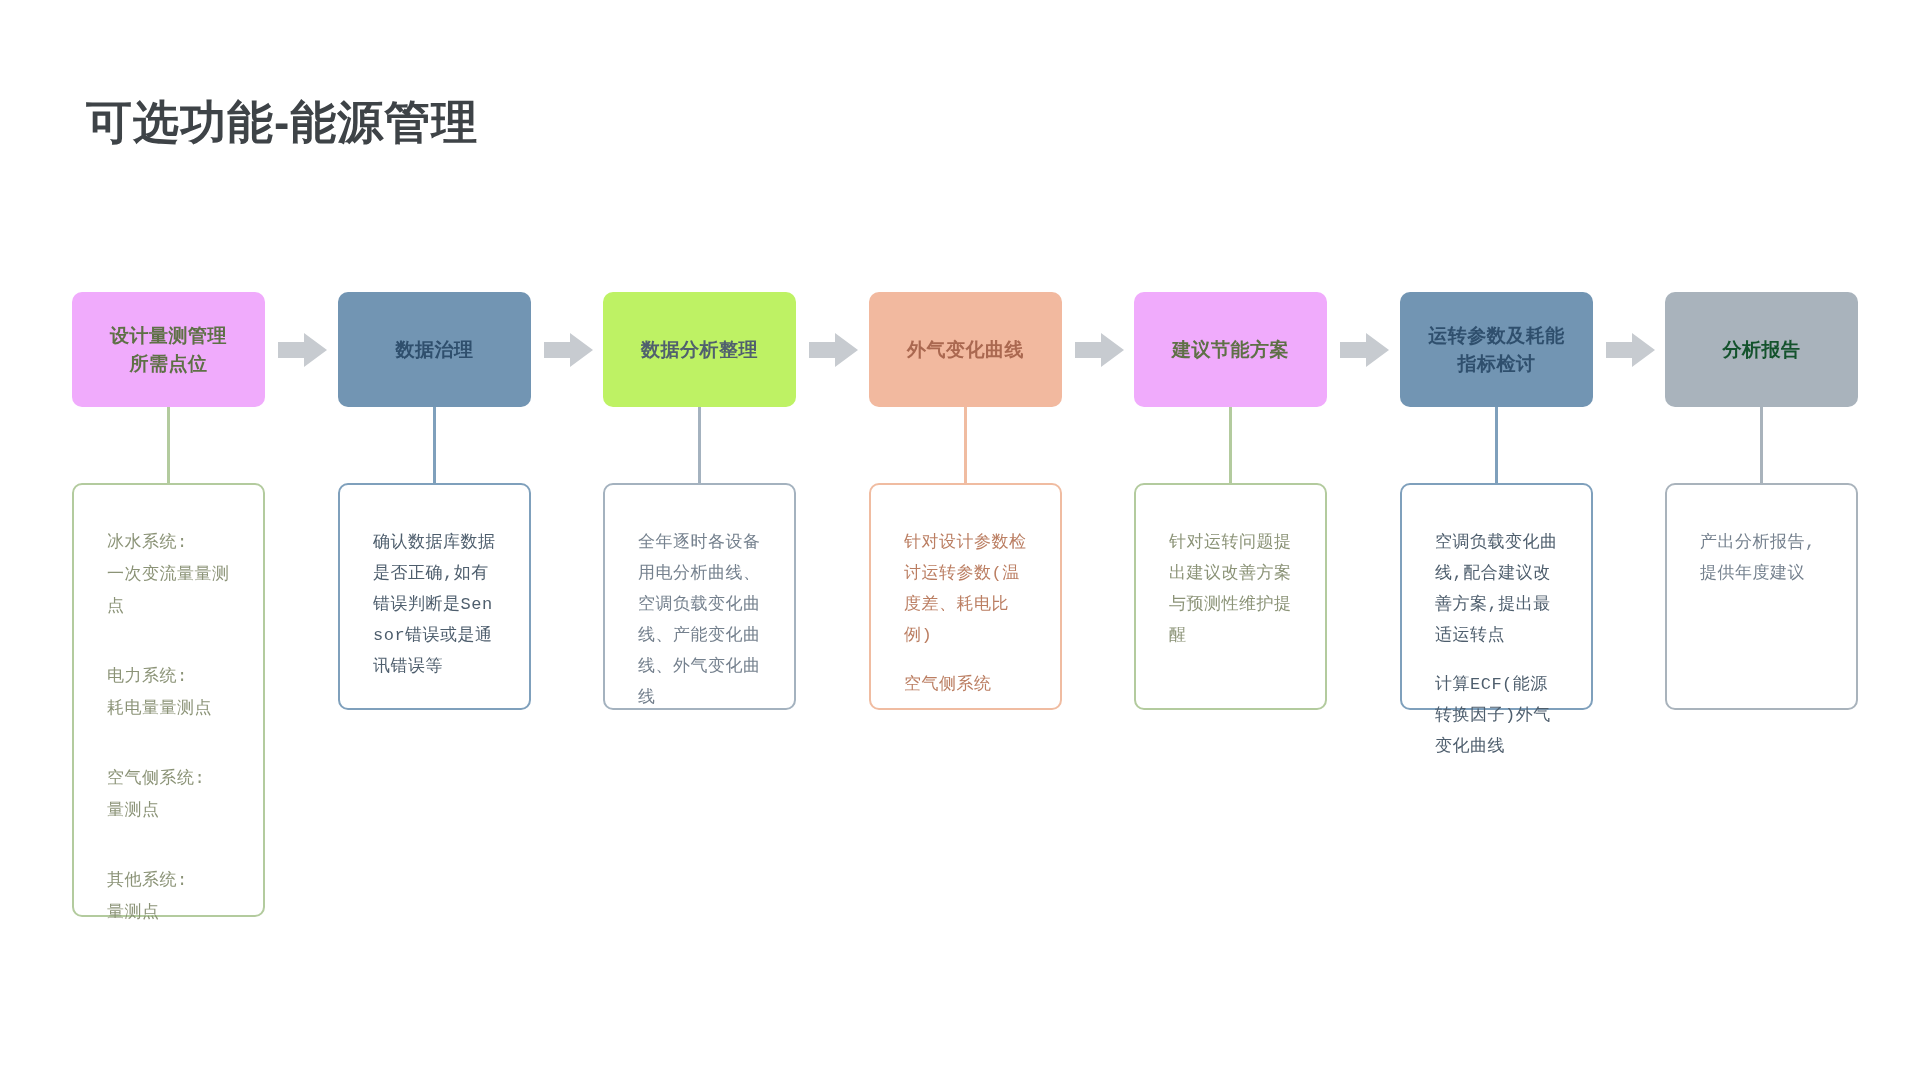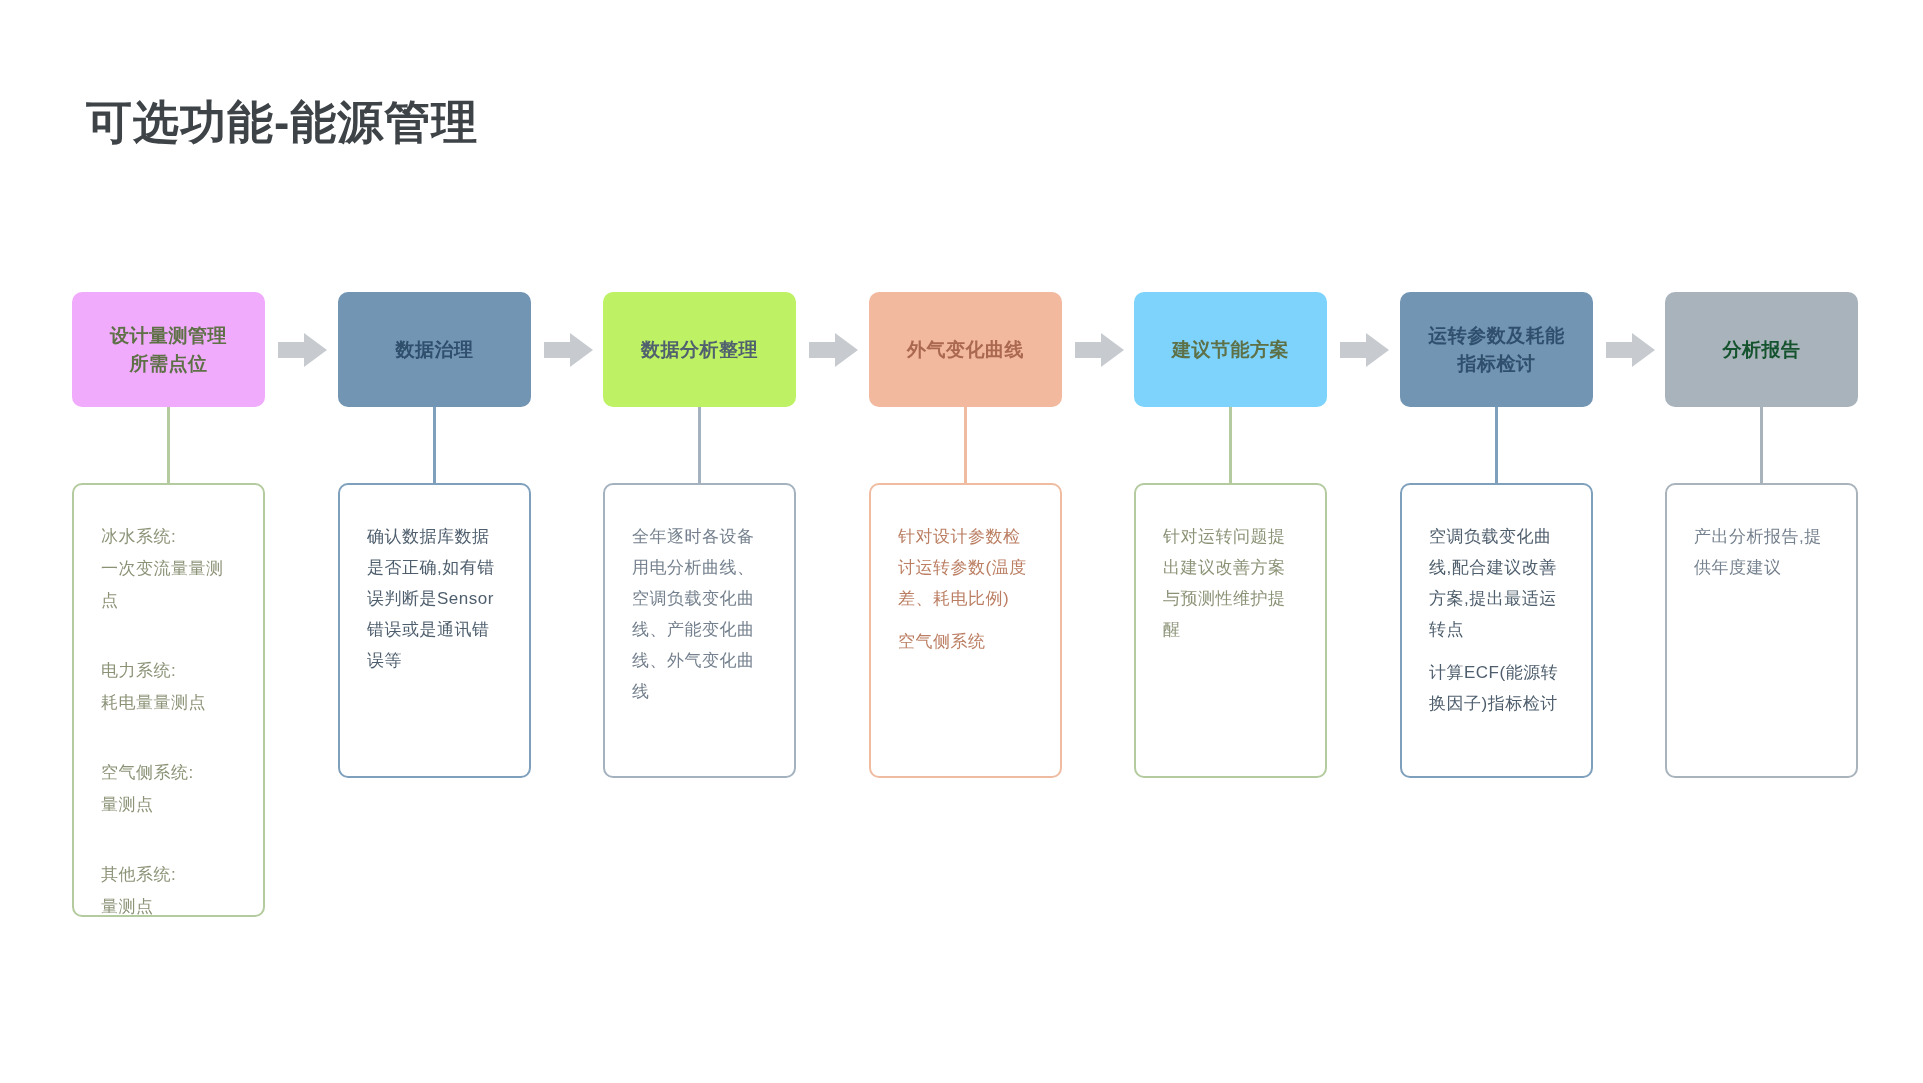--- a/index.html
+++ b/index.html
@@ -55,29 +55,30 @@
   .card {
     width: 100%;
     box-sizing: border-box;
     border: 2px solid;
     border-radius: 10px;
     padding: 24px 15px;
     font-size: 17px;
     letter-spacing: 0.5px;
   }
   .card p {
-    margin: 12px;
+    margin: 18px;
     line-height: 31px;
     white-space: pre-line;
     word-break: break-all;
+    font-family: Liberation Mono, monospace;
   }
   .card.tall { height: 434px; }
   .card.tall p { line-height: 32px; }
   .card.tall p + p { margin-top: 38px; }
-  .card.normal { height: 295px; }
+  .card.normal { height: 227px; }
   .card.normal p + p { margin-top: 0; }
   .arrow {
     position: absolute;
     top: 333px;
     height: 34px;
     display: flex;
     align-items: center;
   }
   .arrow-tail {
     display: block;
@@ -141,38 +142,38 @@
       <span class="step-label">外气变化曲线</span>
     </div>
     <div class="connector" style="background-color: rgb(240, 188, 161);"></div>
     <div class="card normal" style="border-color: rgb(240, 188, 161); color: rgb(187, 126, 98);">
       <p>针对设计参数检讨运转参数(温度差、耗电比例)</p>
       <p>空气侧系统</p>
     </div>
   </div>
 
   <div class="column" style="left:1134px">
-    <div class="step-box" style="background-color: #7dd3fc; color: rgb(94, 112, 70);">
+    <div class="step-box" style="background-color: #f0abfc; color: rgb(94, 112, 70);">
       <span class="step-label">建议节能方案</span>
     </div>
     <div class="connector" style="background-color: rgb(179, 203, 158);"></div>
     <div class="card normal" style="border-color: rgb(179, 203, 158); color: rgb(139, 147, 119);">
       <p>针对运转问题提出建议改善方案与预测性维护提醒</p>
     </div>
   </div>
 
   <div class="column" style="left:1400px">
     <div class="step-box" style="background-color: rgb(114, 149, 179); color: rgb(47, 79, 109);">
       <span class="step-label">运转参数及耗能
 指标检讨</span>
     </div>
     <div class="connector" style="background-color: rgb(127, 160, 188);"></div>
     <div class="card normal" style="border-color: rgb(127, 160, 188); color: rgb(78, 94, 109);">
       <p>空调负载变化曲线,配合建议改善方案,提出最适运转点</p>
-      <p>计算ECF(能源转换因子)指标检讨</p>
+      <p>计算ECF(能源转换因子)外气变化曲线</p>
     </div>
   </div>
 
   <div class="column" style="left:1665px">
     <div class="step-box" style="background-color: rgb(169, 179, 188); color: #14532d;">
       <span class="step-label">分析报告</span>
     </div>
     <div class="connector" style="background-color: rgb(169, 179, 188);"></div>
     <div class="card normal" style="border-color: rgb(169, 179, 188); color: rgb(117, 129, 142);">
       <p>产出分析报告,提供年度建议</p>

